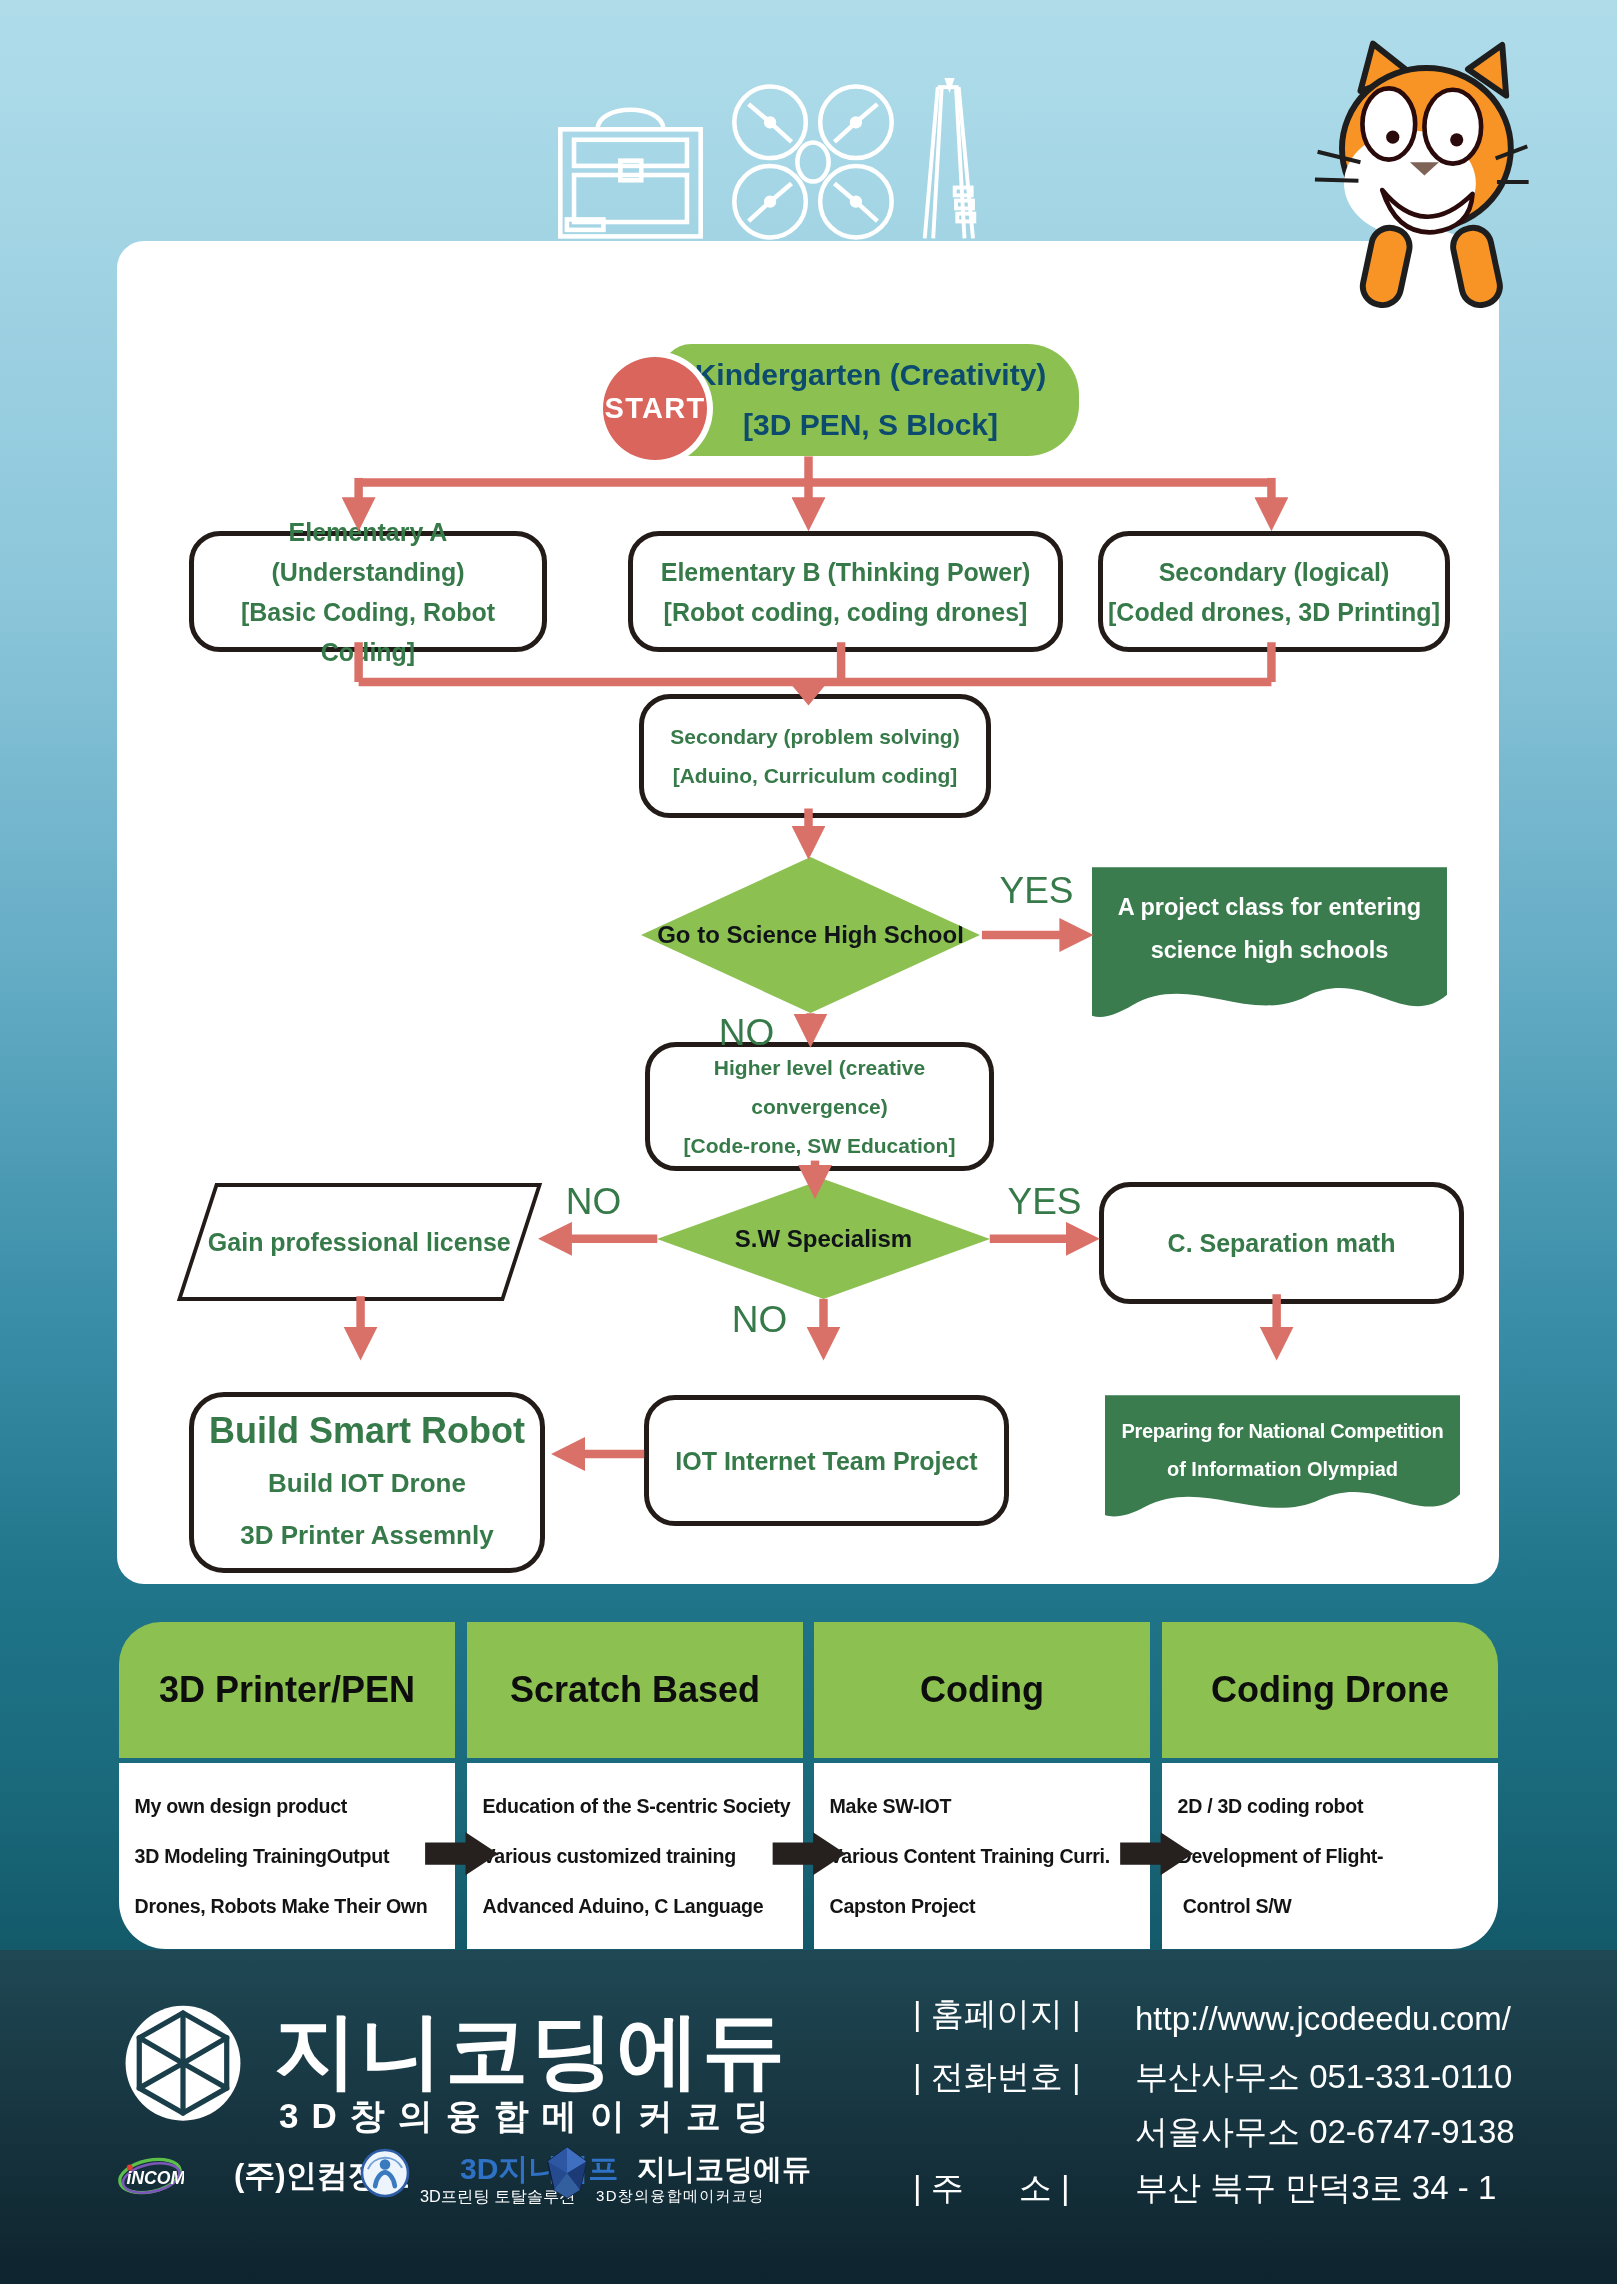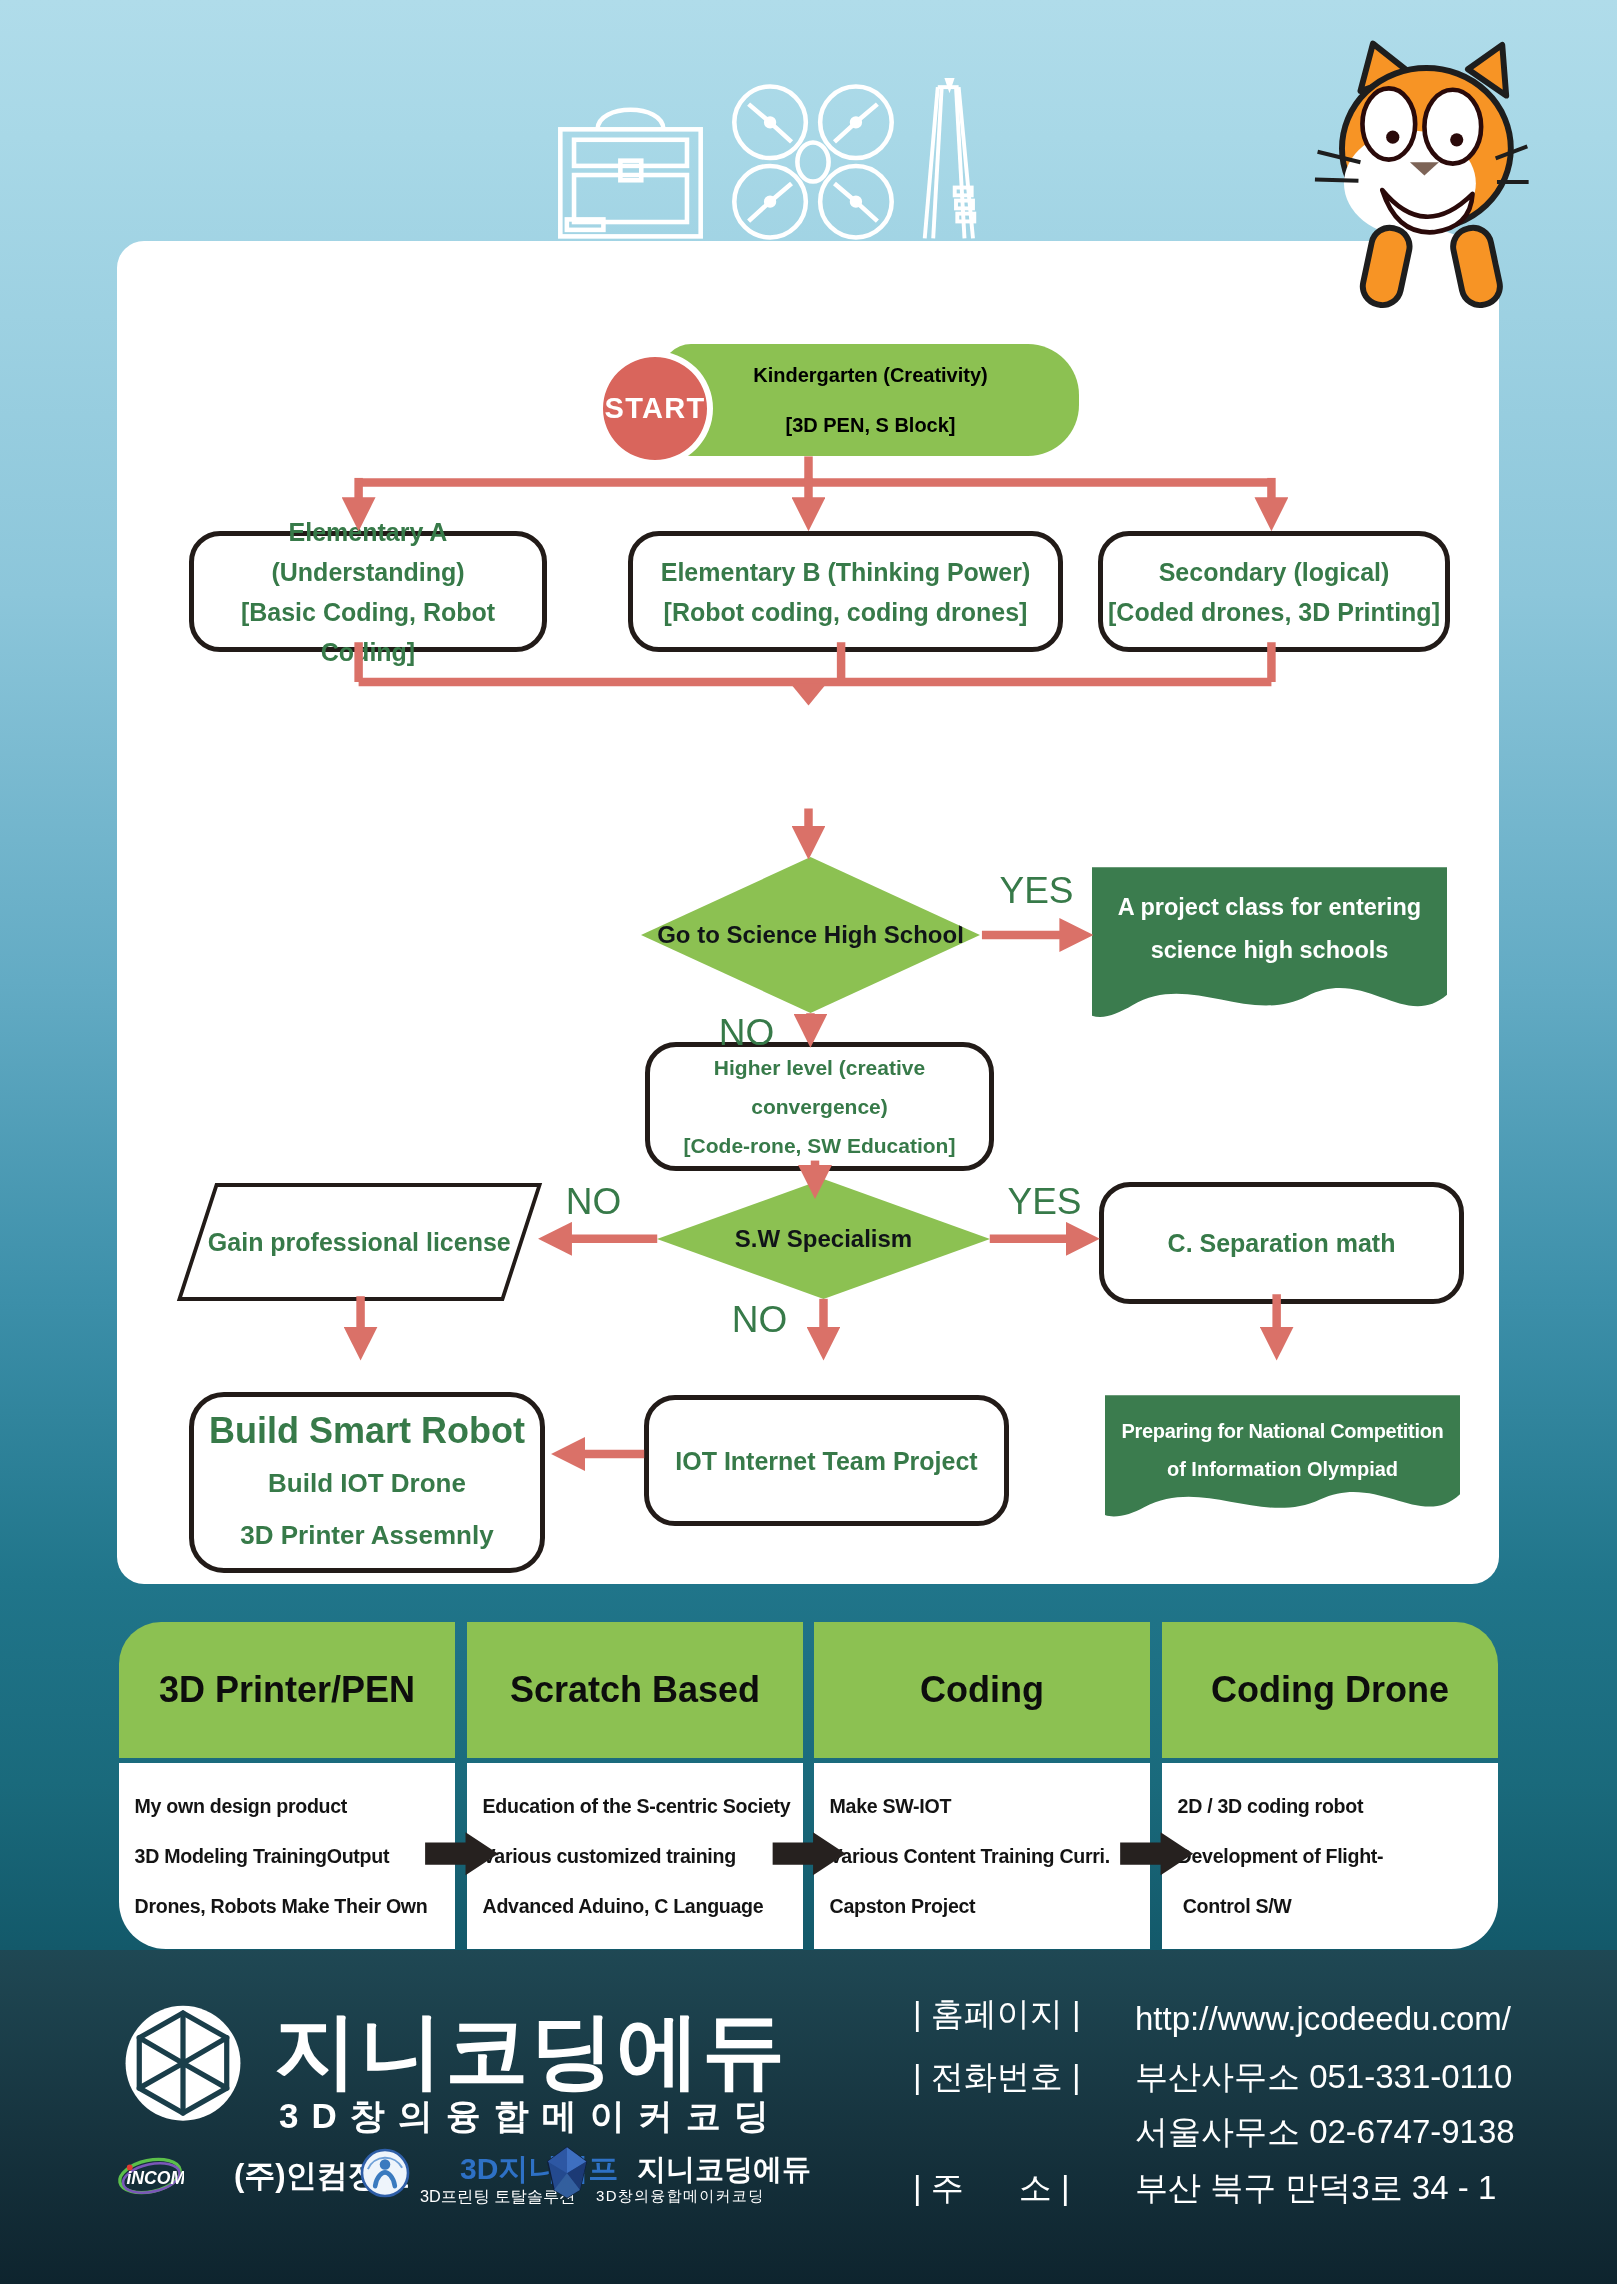--- a/index.html
+++ b/index.html
@@ -8,21 +8,21 @@
     font-family:"Liberation Sans",sans-serif;
     background:linear-gradient(180deg,#b0dcea 0%,#a8d8e7 6%,#8cc6da 26%,#63abc4 43%,#3c8fa9 57%,#20758a 69.4%,#1a6a7c 78%,#13596a 85.3%);
   }
   .abs{position:absolute;}
   .card{background:#ffffff;border-radius:27px;z-index:1;}
   .fbox{border:5.2px solid #221b18;border-radius:31px;background:#fff;display:flex;flex-direction:column;align-items:center;justify-content:center;z-index:2;text-align:center;}
   .gtxt{color:#377a49;font-weight:600;}
   .fbox .l{font-size:25px;line-height:40px;}
   .fbox .l.sm{font-size:21px;line-height:39px;}
   .banner{background:#8cc152;border-radius:29px 51px 51px 29px;display:flex;flex-direction:column;align-items:center;justify-content:center;z-index:2;}
-  .banner .l{font-size:20px;line-height:50px;font-weight:700;color:#000000;}
+  .banner .l{font-size:30px;line-height:50px;font-weight:700;color:#0c4a6e;}
   .startc{background:#d9655c;border:6.5px solid #ffffff;border-radius:50%;display:flex;align-items:center;justify-content:center;z-index:3;color:#fff;font-size:29px;font-weight:700;letter-spacing:1.3px;}
   .diamond{background:#8cc152;clip-path:polygon(50% 0%,100% 50%,50% 100%,0% 50%);display:flex;align-items:center;justify-content:center;z-index:2;color:#101418;font-weight:600;font-size:24px;text-align:center;}
   .yn{color:#377a49;font-weight:400;font-size:37px;z-index:4;text-align:center;}
   .ribbon{z-index:2;}
   .ribbon svg{position:absolute;left:0;top:0;}
   .ribbon .rt{position:absolute;left:0;width:100%;text-align:center;color:#ffffff;z-index:3;}
   .para{border:4.6px solid #221b18;background:#fff;z-index:2;display:flex;align-items:center;justify-content:center;}
   .overlay{position:absolute;left:0;top:0;z-index:3;pointer-events:none;}
   .colhead{background:#8cc152;display:flex;align-items:center;justify-content:center;z-index:2;font-size:36px;font-weight:700;color:#0d0d0d;}
   .colbody{background:#ffffff;display:flex;flex-direction:column;justify-content:center;z-index:2;padding-left:15.6px;box-sizing:border-box;}
@@ -148,20 +148,24 @@
   </div>
   <div class="abs fbox" style="left:628px;top:531px;width:425px;height:111px;">
     <div class="l gtxt">Elementary B (Thinking Power)</div>
     <div class="l gtxt">[Robot coding, coding drones]</div>
   </div>
   <div class="abs fbox" style="left:1098px;top:531px;width:342px;height:111px;">
     <div class="l gtxt">Secondary (logical)</div>
     <div class="l gtxt">[Coded drones, 3D Printing]</div>
   </div>
 
+  <div class="abs fbox" style="left:639px;top:694px;width:342px;height:114px;">
+    <div class="l sm gtxt">Secondary (problem solving)</div>
+    <div class="l sm gtxt">[Aduino, Curriculum coding]</div>
+  </div>
 
   <div class="abs diamond" style="left:641px;top:857px;width:339px;height:156px;">
     <span>Go to Science High School</span>
   </div>
   <div class="abs yn" style="left:978px;top:870px;width:117px;">YES</div>
   <div class="abs yn" style="left:704px;top:1012px;width:85px;">NO</div>
 
   <div class="abs ribbon" style="left:1092px;top:867px;width:355px;height:173px;">
     <svg width="355" height="173" viewBox="0 0 545 265">
       <path d="M0,0 H545 V196 C480,252 420,152 330,198 C240,244 150,160 62,212 C40,225 18,234 0,228 Z" fill="#3b7c4e"></path>

